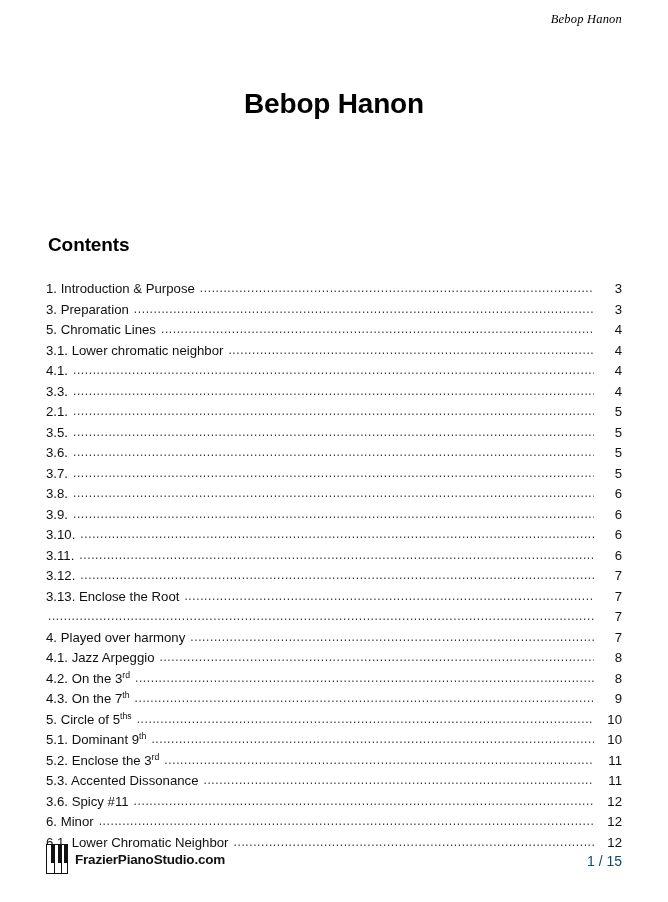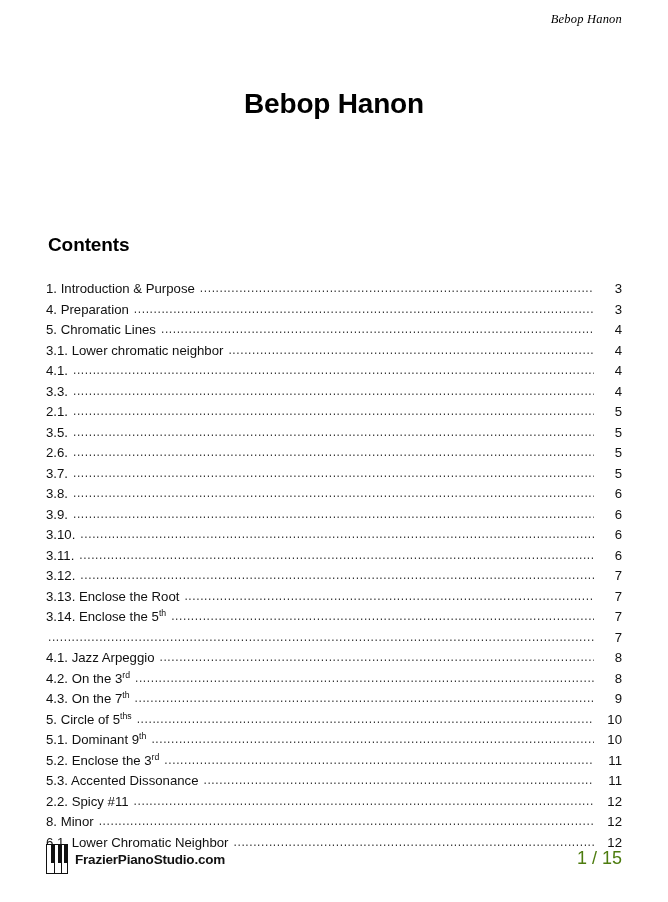--- a/index.html
+++ b/index.html
@@ -138,43 +138,43 @@
   .footer-text {
     font-size: 13.5px;
     font-weight: bold;
     color: #111;
     letter-spacing: -0.2px;
   }
   .footer-right {
     position: absolute;
     right: 0;
     bottom: 5px;
-    font-size: 18px;
-    color: #4d7c0f;
+    font-size: 14px;
+    color: #0c4a6e;
   }
 </style>
 </head>
 <body>
 
 <div class="page">
 
   <div class="header-right">Bebop Hanon</div>
 
   <div class="doc-title">Bebop Hanon</div>
 
   <div class="contents-heading">Contents</div>
 
   <div class="toc">
       <div class="toc-row">
         <span class="toc-label">1. Introduction &amp; Purpose</span>
         <span class="toc-dots">...............................................................................................................................................................</span>
         <span class="toc-page">3</span>
       </div>
       <div class="toc-row">
-        <span class="toc-label">4. Preparation</span>
+        <span class="toc-label">3. Preparation</span>
         <span class="toc-dots">...............................................................................................................................................................</span>
         <span class="toc-page">3</span>
       </div>
       <div class="toc-row">
         <span class="toc-label">5. Chromatic Lines</span>
         <span class="toc-dots">...............................................................................................................................................................</span>
         <span class="toc-page">4</span>
       </div>
       <div class="toc-row">
         <span class="toc-label">3.1. Lower chromatic neighbor</span>
@@ -195,21 +195,21 @@
         <span class="toc-label">2.1.</span>
         <span class="toc-dots">...............................................................................................................................................................</span>
         <span class="toc-page">5</span>
       </div>
       <div class="toc-row">
         <span class="toc-label">3.5.</span>
         <span class="toc-dots">...............................................................................................................................................................</span>
         <span class="toc-page">5</span>
       </div>
       <div class="toc-row">
-        <span class="toc-label">2.6.</span>
+        <span class="toc-label">3.6.</span>
         <span class="toc-dots">...............................................................................................................................................................</span>
         <span class="toc-page">5</span>
       </div>
       <div class="toc-row">
         <span class="toc-label">3.7.</span>
         <span class="toc-dots">...............................................................................................................................................................</span>
         <span class="toc-page">5</span>
       </div>
       <div class="toc-row">
         <span class="toc-label">3.8.</span>
@@ -235,25 +235,25 @@
         <span class="toc-label">3.12.</span>
         <span class="toc-dots">...............................................................................................................................................................</span>
         <span class="toc-page">7</span>
       </div>
       <div class="toc-row">
         <span class="toc-label">3.13. Enclose the Root</span>
         <span class="toc-dots">...............................................................................................................................................................</span>
         <span class="toc-page">7</span>
       </div>
       <div class="toc-row">
-        <span class="toc-label">3.14. Enclose the 5<sup>th</sup></span>
         <span class="toc-dots">...............................................................................................................................................................</span>
         <span class="toc-page">7</span>
       </div>
       <div class="toc-row">
+        <span class="toc-label">4. Played over harmony</span>
         <span class="toc-dots">...............................................................................................................................................................</span>
         <span class="toc-page">7</span>
       </div>
       <div class="toc-row">
         <span class="toc-label">4.1. Jazz Arpeggio</span>
         <span class="toc-dots">...............................................................................................................................................................</span>
         <span class="toc-page">8</span>
       </div>
       <div class="toc-row">
         <span class="toc-label">4.2. On the 3<sup>rd</sup></span>
@@ -279,26 +279,26 @@
         <span class="toc-label">5.2. Enclose the 3<sup>rd</sup></span>
         <span class="toc-dots">...............................................................................................................................................................</span>
         <span class="toc-page">11</span>
       </div>
       <div class="toc-row">
         <span class="toc-label">5.3. Accented Dissonance</span>
         <span class="toc-dots">...............................................................................................................................................................</span>
         <span class="toc-page">11</span>
       </div>
       <div class="toc-row">
-        <span class="toc-label">2.2. Spicy #11</span>
+        <span class="toc-label">3.6. Spicy #11</span>
         <span class="toc-dots">...............................................................................................................................................................</span>
         <span class="toc-page">12</span>
       </div>
       <div class="toc-row">
-        <span class="toc-label">8. Minor</span>
+        <span class="toc-label">6. Minor</span>
         <span class="toc-dots">...............................................................................................................................................................</span>
         <span class="toc-page">12</span>
       </div>
       <div class="toc-row">
         <span class="toc-label">6.1. Lower Chromatic Neighbor</span>
         <span class="toc-dots">...............................................................................................................................................................</span>
         <span class="toc-page">12</span>
       </div>
     </div>
 

